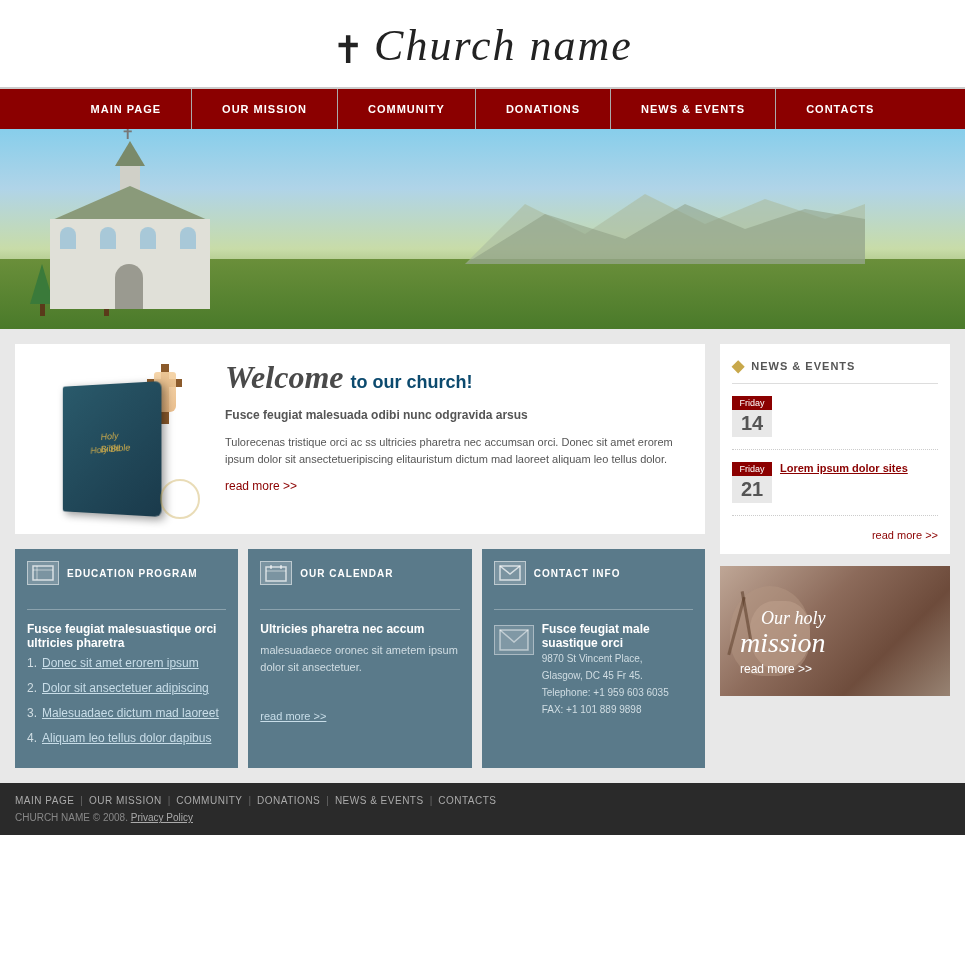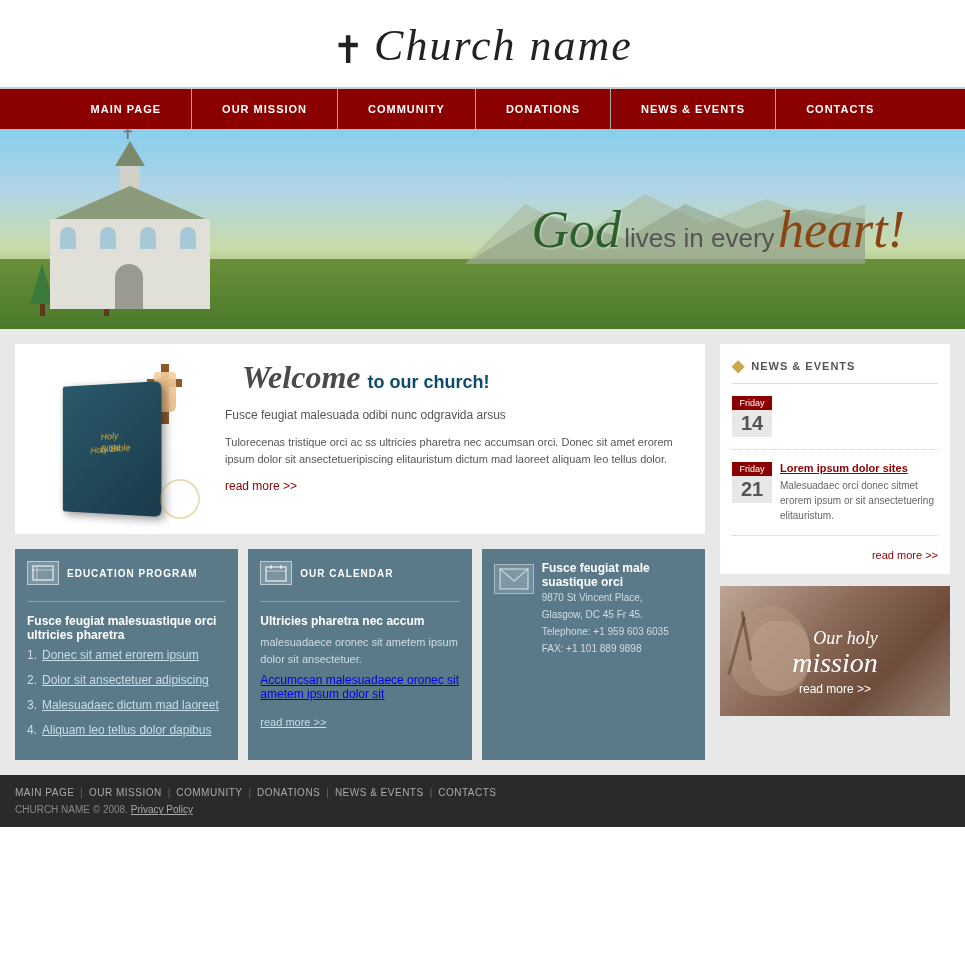--- a/index.html
+++ b/index.html
@@ -37,28 +37,28 @@
     .bible-book { width: 100px; height: 130px; background: linear-gradient(135deg, #2a5a6b 0%, #1a3a4b 100%); position: absolute; bottom: 5px; left: 20px; border-radius: 2px 6px 6px 2px; box-shadow: 3px 3px 8px rgba(0,0,0,0.4); transform: perspective(200px) rotateY(-10deg); }
     .bible-book::after { content: 'Holy Bible'; position: absolute; top: 50%; left: 50%; transform: translate(-50%, -50%) rotate(-5deg); color: #c8a84b; font-size: 9px; font-style: italic; text-align: center; width: 70px; }
     .cross-figure { position: absolute; top: 5px; right: 10px; width: 50px; height: 80px; }
     .cross-vertical { width: 8px; height: 60px; background: #8b5a2b; position: absolute; left: 21px; top: 0; }
     .cross-horizontal { width: 35px; height: 8px; background: #8b5a2b; position: absolute; left: 7px; top: 15px; }
     .christ-figure { position: absolute; left: 14px; top: 8px; width: 22px; height: 40px; background: linear-gradient(to bottom, #f4d0a0 0%, #e8b882 100%); border-radius: 3px 3px 6px 6px; opacity: 0.9; }
 
     #welcome .welcome-text { flex: 1; }
     #welcome .welcome-text h2 { font-family: 'Times New Roman', serif; font-size: 28px; font-style: italic; color: #333; margin-bottom: 10px; }
     #welcome .welcome-text h2 span { color: #8b0000; }
-    #welcome .welcome-text .intro-bold { font-weight: normal; font-size: 12px; margin-bottom: 8px; }
+    #welcome .welcome-text .intro-bold { font-weight: bold; font-size: 12px; margin-bottom: 8px; }
     #welcome .welcome-text p { font-size: 11px; line-height: 1.6; color: #555; margin-bottom: 10px; }
     #welcome .welcome-text .read-more { color: #8b0000; text-decoration: none; font-size: 12px; }
 
     
     #three-cols { display: flex; gap: 10px; }
     .col-box { flex: 1; background: #5a7a8a; color: #fff; padding: 12px; }
-    .col-box .col-header { display: flex; align-items: center; gap: 8px; margin-bottom: 12px; padding-bottom: 16px; border-bottom: 1px solid rgba(255,255,255,0.3); }
+    .col-box .col-header { display: flex; align-items: center; gap: 8px; margin-bottom: 12px; padding-bottom: 24px; border-bottom: 1px solid rgba(255,255,255,0.3); }
     .col-box .col-header .col-icon { width: 32px; height: 24px; background: rgba(255,255,255,0.2); border: 1px solid rgba(255,255,255,0.5); display: flex; align-items: center; justify-content: center; font-size: 10px; }
     .col-box .col-header span { font-size: 10px; font-weight: bold; letter-spacing: 1px; text-transform: uppercase; }
     .col-box h3 { font-size: 12px; font-weight: bold; color: #ffffff; margin-bottom: 6px; }
     .col-box p { font-size: 11px; color: #d0dde3; line-height: 1.5; margin-bottom: 6px; }
     .col-box ul { list-style: none; margin-bottom: 8px; }
     .col-box ul li { font-size: 12px; color: #d0dde3; margin-bottom: 11px; padding-left: 15px; position: relative; }
     .col-box ul li::before { content: counter(li)'.'; counter-increment: li; position: absolute; left: 0; }
     .col-box ul { counter-reset: li; }
     .col-box ul li a { color: #c8dde8; text-decoration: underline; }
     .col-box a.read-more-link { color: #c8dde8; font-size: 11px; text-decoration: underline; }
@@ -79,21 +79,21 @@
     .date-box { width: 40px; flex-shrink: 0; text-align: center; }
     .date-box .day-label { background: #8b0000; color: #fff; font-size: 9px; padding: 2px 4px; display: block; text-align: center; }
     .date-box .day-num { background: #e8e8e8; font-size: 20px; font-weight: bold; color: #555; display: block; text-align: center; padding: 2px; }
     .news-content a { color: #8b0000; text-decoration: underline; font-size: 11px; font-weight: bold; display: block; margin-bottom: 4px; }
     .news-content p { font-size: 10px; color: #666; line-height: 1.5; }
 
     .sidebar-read-more { text-align: right; margin-top: 5px; }
     .sidebar-read-more a { color: #8b0000; font-size: 11px; text-decoration: none; }
 
     
-    #mission-banner { background: linear-gradient(135deg, #b8a090 0%, #9a8070 50%, #8b6050 100%); padding: 20px; text-align: right; position: relative; overflow: hidden; min-height: 130px; display: flex; flex-direction: column; justify-content: flex-end; align-items: center; }
+    #mission-banner { background: linear-gradient(135deg, #b8a090 0%, #9a8070 50%, #8b6050 100%); padding: 20px; text-align: right; position: relative; overflow: hidden; min-height: 130px; display: flex; flex-direction: column; justify-content: flex-end; align-items: flex-start; }
     .hands-visual { position: absolute; left: 0; top: 0; width: 100%; height: 100%; background: linear-gradient(to right, rgba(180,150,130,0.8) 0%, rgba(100,60,40,0.3) 100%); }
     .mission-text { position: relative; z-index: 1; }
     .mission-text .our { font-size: 18px; color: #fff; font-style: italic; font-family: 'Times New Roman', serif; }
     .mission-text .mission { font-size: 28px; color: #fff; font-style: italic; font-family: 'Times New Roman', serif; line-height: 1; }
     .mission-read-more { color: #fff; font-size: 12px; text-decoration: none; position: relative; z-index: 1; margin-top: 5px; }
 
     
     #footer { background: #2a2a2a; padding: 12px 15px; }
     .footer-nav { display: flex; gap: 0; margin-bottom: 6px; }
     .footer-nav a { color: #aaa; font-size: 10px; text-decoration: none; text-transform: uppercase; letter-spacing: 0.5px; }
@@ -173,27 +173,20 @@
     <div class="ch-roof"></div>
     <div class="ch-base">
       <div style="position:absolute;top:8px;left:10px;width:16px;height:22px;background:#a8c8d8;border-radius:8px 8px 0 0;"></div>
       <div style="position:absolute;top:8px;left:50px;width:16px;height:22px;background:#a8c8d8;border-radius:8px 8px 0 0;"></div>
       <div style="position:absolute;top:8px;left:90px;width:16px;height:22px;background:#a8c8d8;border-radius:8px 8px 0 0;"></div>
       <div style="position:absolute;top:8px;left:130px;width:16px;height:22px;background:#a8c8d8;border-radius:8px 8px 0 0;"></div>
       <div style="position:absolute;bottom:0;left:65px;width:28px;height:45px;background:#9a9a90;border-radius:14px 14px 0 0;"></div>
     </div>
   </div>
 
-  <div class="tagline">
-    <div>
-      <span class="god-text">God</span>
-      <span class="lives-text">lives in every</span>
-      <span class="heart-text">heart!</span>
-    </div>
-  </div>
 </div>
 
 <div id="main">
   <div id="content-left">
 
     <div id="welcome">
       <div class="bible-img">
         <div class="bible-visual">
 
           <div class="cross-figure">
@@ -204,21 +197,21 @@
 
           <div class="bible-book">
             <span style="position:absolute;top:45%;left:50%;transform:translate(-50%,-50%) rotate(-5deg);color:#c8a84b;font-size:9px;font-style:italic;text-align:center;width:70px;line-height:1.3;">Holy<br>Bible</span>
           </div>
 
           <div style="position:absolute;bottom:0;right:0;width:40px;height:40px;border:2px solid #c8a84b;border-radius:50%;opacity:0.4;"></div>
         </div>
       </div>
       <div class="welcome-text">
         <h2>
-          <span style="font-family:'Times New Roman',serif;font-size:32px;font-style:italic;color:#4a4a4a;margin-left:17px;">Welcome</span>
+          <span style="font-family:'Times New Roman',serif;font-size:32px;font-style:italic;color:#4a4a4a;">Welcome</span>
           <span style="font-family:Arial,sans-serif;font-size:18px;font-style:normal;color:#0c4a6e;">to our church!</span>
         </h2>
         <p class="intro-bold">Fusce feugiat malesuada odibi nunc odgravida arsus</p>
         <p>Tulorecenas tristique orci ac ss ultricies pharetra nec accumsan orci. Donec sit amet erorem ipsum dolor sit ansectetueripiscing elitauristum dictum mad laoreet aliquam leo tellus dolor.</p>
         <a href="#" class="read-more">read more &gt;&gt;</a>
       </div>
     </div>
 
     <div id="three-cols">
 
@@ -249,26 +242,34 @@
                 <rect x="1" y="3" width="20" height="14" fill="none" stroke="rgba(255,255,255,0.7)" stroke-width="1.5"></rect>
                 <line x1="1" y1="7" x2="21" y2="7" stroke="rgba(255,255,255,0.5)" stroke-width="1"></line>
                 <line x1="6" y1="1" x2="6" y2="5" stroke="rgba(255,255,255,0.7)" stroke-width="1.5"></line>
                 <line x1="16" y1="1" x2="16" y2="5" stroke="rgba(255,255,255,0.7)" stroke-width="1.5"></line>
               </svg>
           </div>
           <span>OUR CALENDAR</span>
         </div>
         <h3>Ultricies pharetra nec accum</h3>
         <p>malesuadaece oronec sit ametem ipsum dolor sit ansectetuer.</p>
-        <a href="#">Accumcsan malesuadaece oronec sit ametem ipsum dolor sit</a>
         <br><br>
         <a href="#" class="read-more-link">read more &gt;&gt;</a>
       </div>
 
       <div class="col-box">
+        <div class="col-header">
+          <div class="col-icon">
+            <svg width="22" height="16" viewBox="0 0 22 16">
+                <rect x="1" y="1" width="20" height="14" fill="none" stroke="rgba(255,255,255,0.7)" stroke-width="1.5"></rect>
+                <polyline points="1,1 11,9 21,1" fill="none" stroke="rgba(255,255,255,0.7)" stroke-width="1.5"></polyline>
+              </svg>
+          </div>
+          <span>CONTACT INFO</span>
+        </div>
         <div class="contact-inner">
           <div class="mail-icon">
             <svg width="30" height="22" viewBox="0 0 30 22">
                 <rect x="1" y="1" width="28" height="20" fill="rgba(255,255,255,0.1)" stroke="rgba(255,255,255,0.5)" stroke-width="1.5"></rect>
                 <polyline points="1,1 15,13 29,1" fill="none" stroke="rgba(255,255,255,0.5)" stroke-width="1.5"></polyline>
               </svg>
           </div>
           <div>
             <strong>Fusce feugiat male suastique orci</strong>
             <div class="contact-details">
@@ -298,21 +299,20 @@
         </div>
       </div>
 
       <div class="news-item">
         <div class="date-box">
           <span class="day-label">Friday</span>
           <span class="day-num">21</span>
         </div>
         <div class="news-content">
           <a href="#">Lorem ipsum dolor sites</a>
-          <p>Malesuadaec orci donec sitmet erorem ipsum or sit ansectetuering elitauristum.</p>
         </div>
       </div>
 
       <div class="sidebar-read-more">
         <a href="#">read more &gt;&gt;</a>
       </div>
     </div>
 
     <div id="mission-banner">
       <div class="hands-visual">

